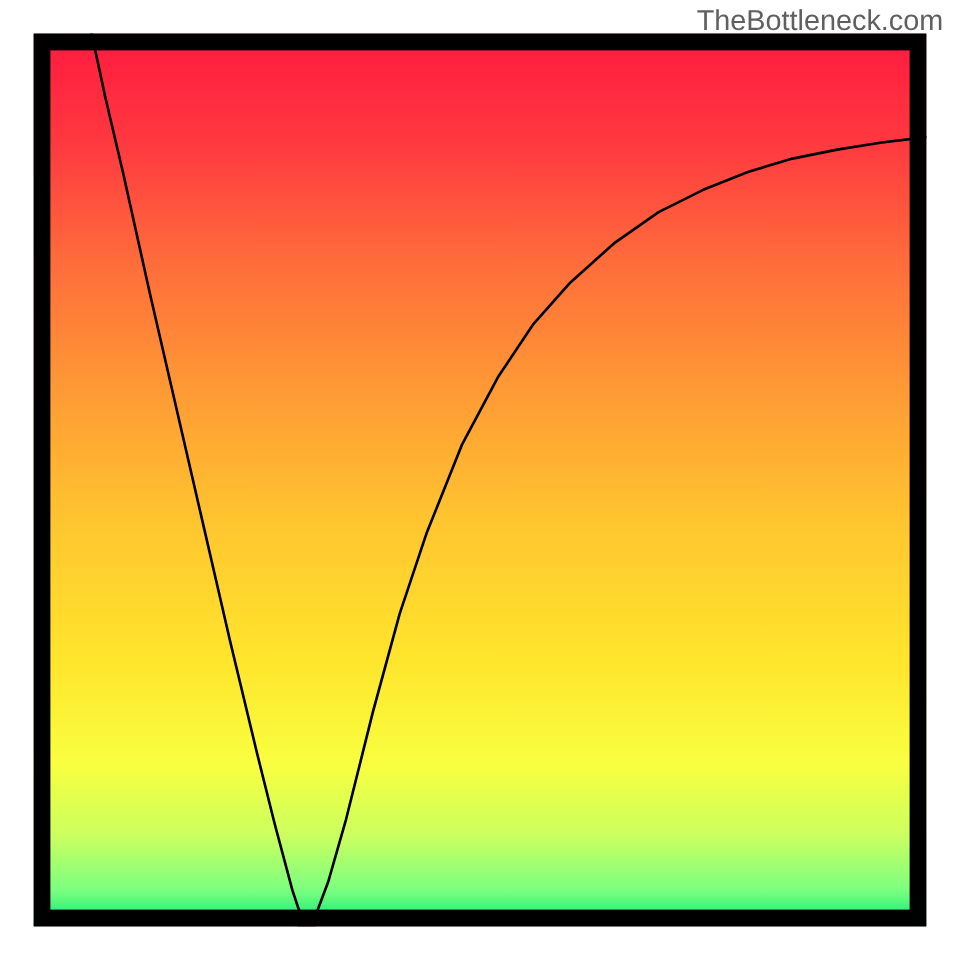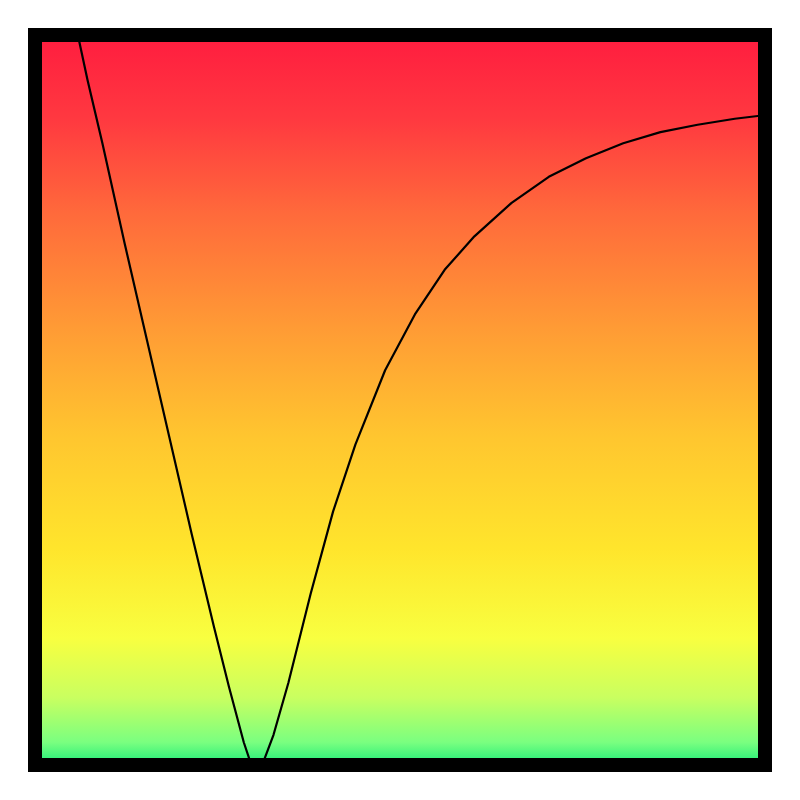--- a/index.html
+++ b/index.html
@@ -32,20 +32,21 @@
     width: 744px;
     height: 744px;
     box-sizing: border-box;
   }
   svg { display: block; }
 </style>
 </head>
 <body>
 
 <div class="container">
+  <div class="watermark">TheBottleneck.com</div>
 
   <div class="plot-frame">
     <svg width="744" height="744" viewBox="0 0 744 744" preserveAspectRatio="none">
       <defs>
         <linearGradient id="bg-grad" x1="0" y1="0" x2="0" y2="1">
             <stop offset="0%" stop-color="#ff1a3f"></stop>
             <stop offset="12%" stop-color="#ff3840"></stop>
             <stop offset="25%" stop-color="#ff6a3b"></stop>
             <stop offset="40%" stop-color="#ff9a35"></stop>
             <stop offset="55.00000000000001%" stop-color="#ffc62f"></stop>

